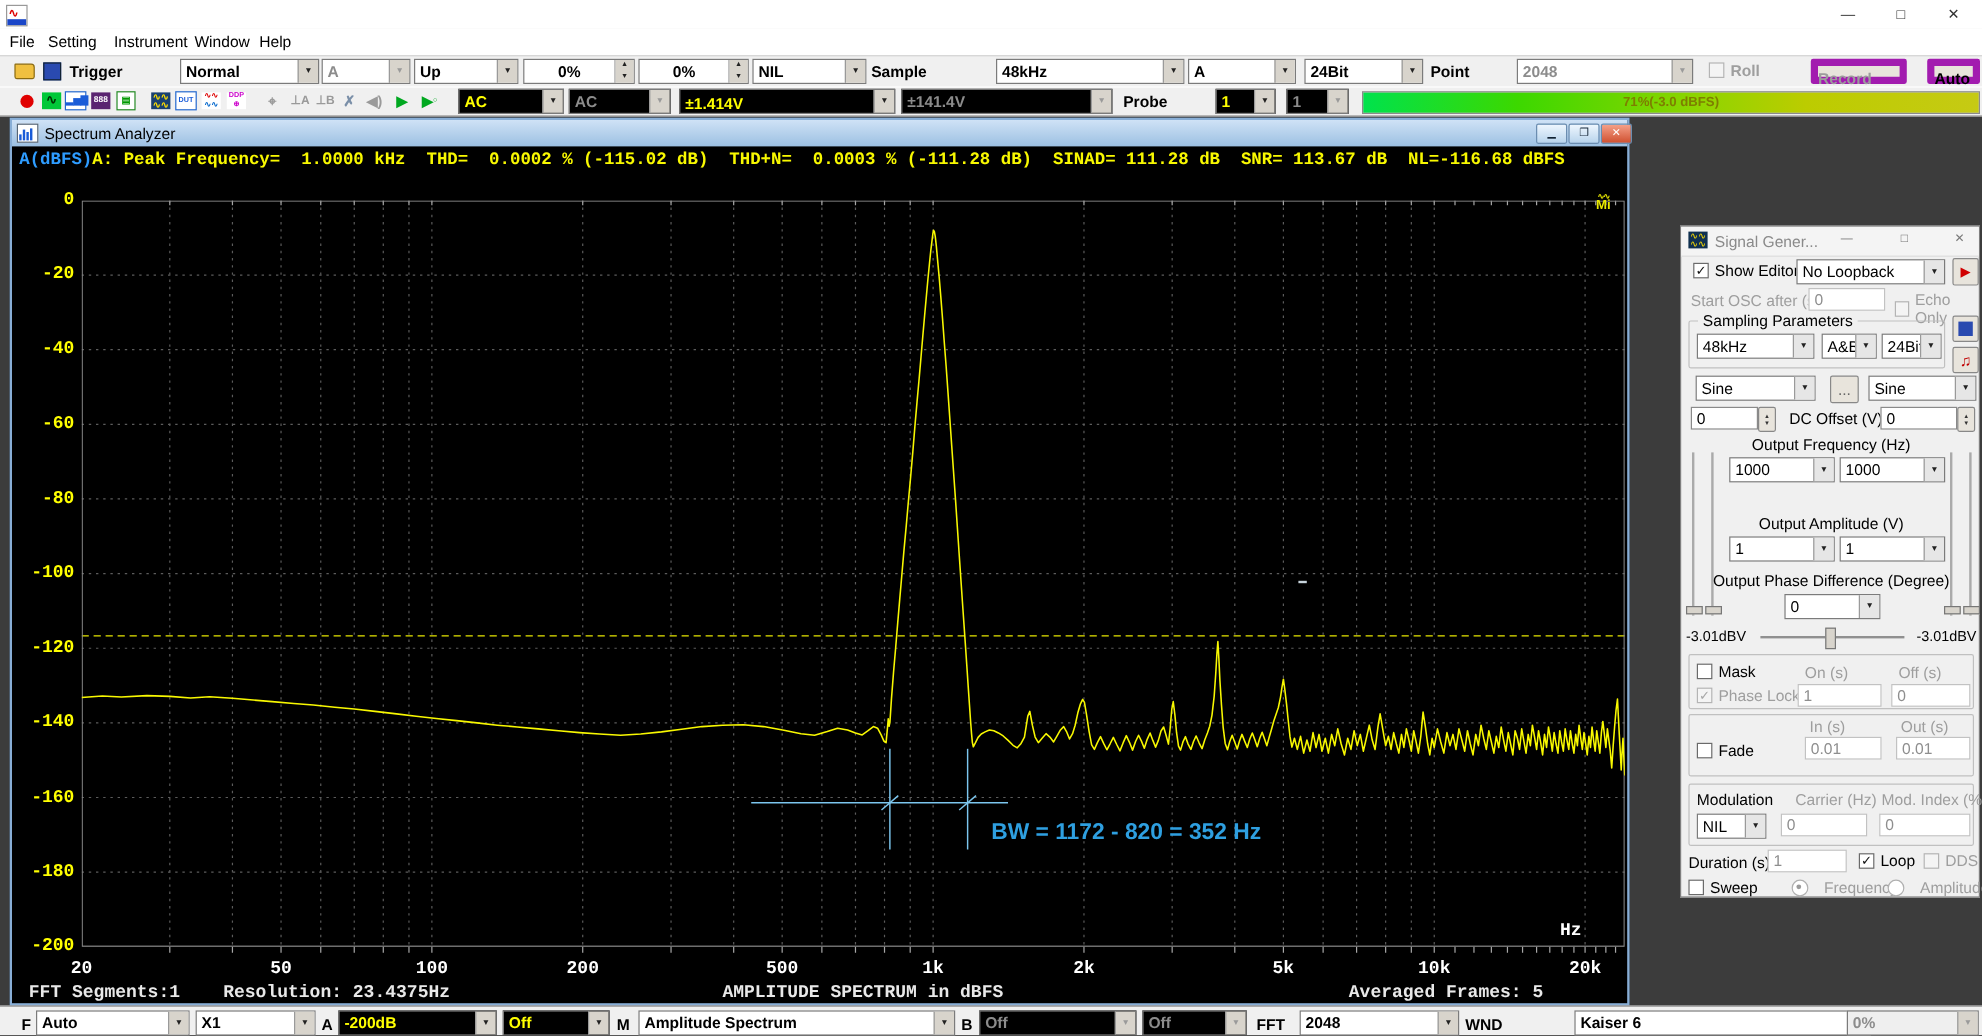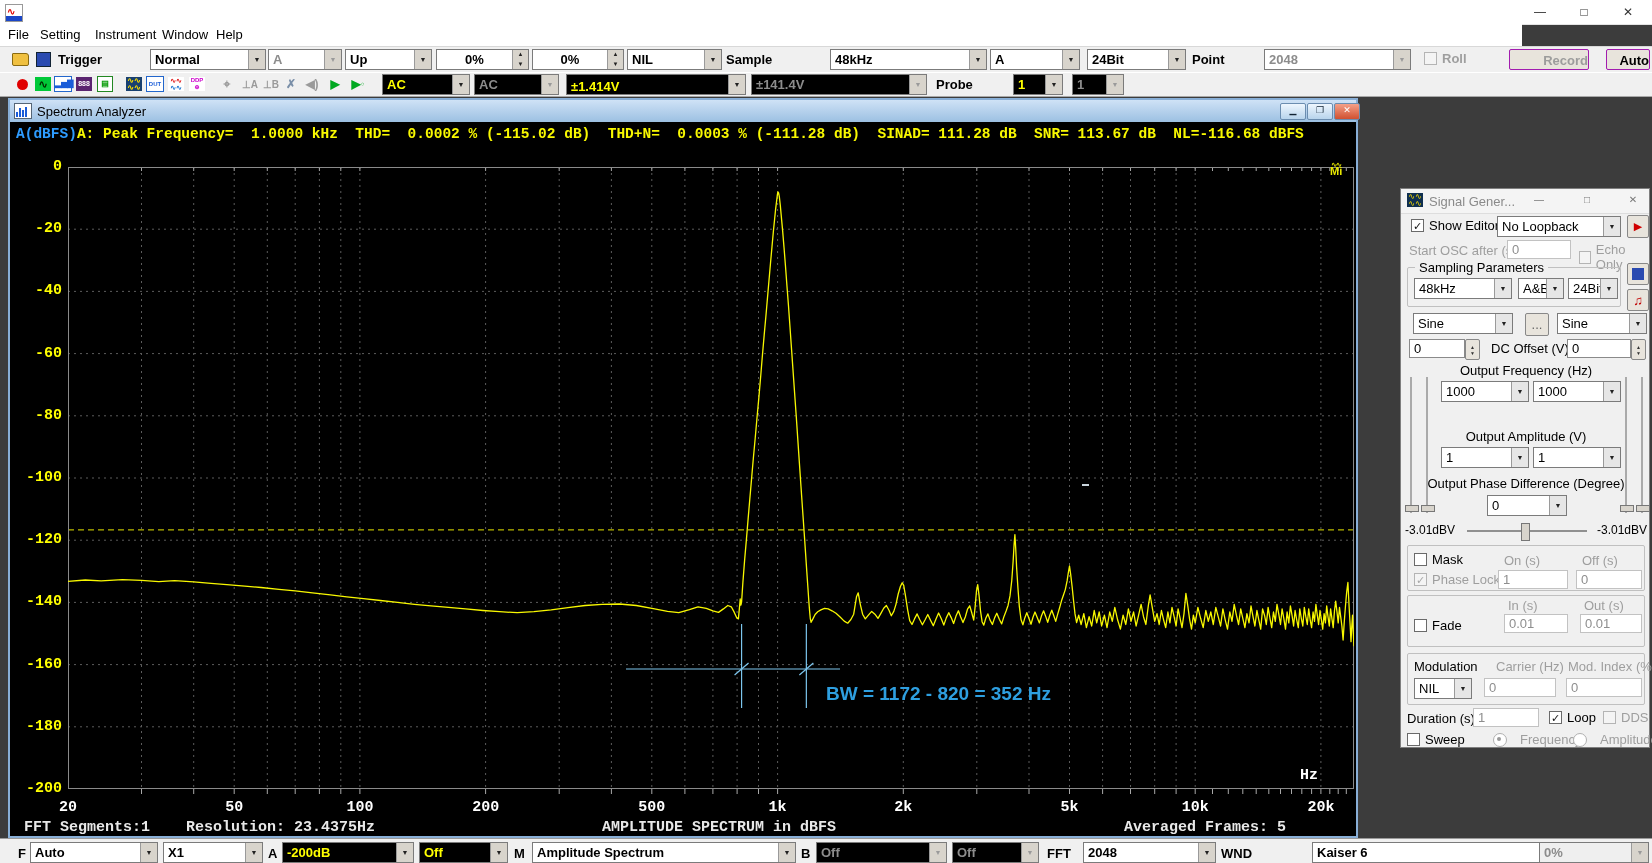--- a/index.html
+++ b/index.html
@@ -6,41 +6,41 @@
   .screen{position:relative;width:1652px;height:863px;background:#3c3c3c;overflow:hidden;
           font-family:"Liberation Sans",sans-serif;font-size:13px;color:#000;}
   
   .titlebar{position:absolute;left:0;top:0;width:1652px;height:24px;background:#fff;border-bottom:1px solid #e4e4e4;}
   .titlebar .appicon{position:absolute;left:5px;top:4px;width:16px;height:16px;background:#fff;border:1px solid #999;overflow:hidden;}
   .titlebar .appicon i{position:absolute;left:1px;top:2px;font-style:normal;color:#d00;font-weight:bold;font-size:10px;line-height:10px;}
   .titlebar .appicon u{position:absolute;left:0;bottom:0;width:100%;height:5px;background:#1a46c8;}
   .titlebar .apptitle{position:absolute;left:28px;top:5px;color:#000;}
   .winbtn{position:absolute;top:0;width:44px;height:24px;text-align:center;line-height:24px;color:#333;font-size:12px;}
   
-  .menubar{position:absolute;left:0;top:24px;width:1522px;height:22px;background:#fff;}
+  .menubar{position:absolute;left:0;top:24px;width:1652px;height:22px;background:#fff;}
   .menubar span{position:absolute;top:3px;}
   
   .tb{position:absolute;left:0;width:1652px;background:#f0f0f0;font-weight:bold;}
   .tb1{top:46px;height:26px;border-top:1px solid #d8d8d8;}
   .tb2{top:72px;height:23px;border-top:1px solid #fff;border-bottom:1px solid #a8a8a8;}
   .tblabel{position:absolute;top:5px;font-weight:bold;}
   .combo{position:absolute;height:21px;background:#fff;border:1px solid #7b7b7b;box-sizing:border-box;display:flex;align-items:center;}
   .combo .cv{flex:1;padding:0 4px;white-space:nowrap;overflow:hidden;font-weight:bold;}
   .combo .ca{width:16px;align-self:stretch;background:#d8d4cc;border-left:1px solid #9a9a9a;
              display:flex;align-items:center;justify-content:center;font-size:7px;color:#222;}
   .combo.dk{background:#000;}
   .combo.dk .cv{color:#ffff00;}
   .combo.dis .cv{color:#8c8c8c;}
   .combo.dis .ca{color:#9a9a9a;}
   .spinctl{position:absolute;height:21px;background:#fff;border:1px solid #7b7b7b;box-sizing:border-box;display:flex;}
   .spinctl .cv{flex:1;text-align:center;line-height:19px;font-weight:bold;}
   .spinctl .sb{width:15px;display:flex;flex-direction:column;border-left:1px solid #9a9a9a;}
   .spinctl .sb i{flex:1;background:#d8d4cc;font-style:normal;font-size:6px;line-height:8px;text-align:center;color:#222;}
-  .pushbtn{position:absolute;height:21px;background:#e8e4dc;border:1px solid #a21caf;border-radius:2px;
-           text-align:right;font-weight:bold;box-sizing:border-box;padding-top:3px;}
+  .pushbtn{position:absolute;height:21px;background:#e8e4dc;border:6px solid #a21caf;border-radius:2px;
+           text-align:left;font-weight:bold;box-sizing:border-box;padding-top:3px;}
   .pushbtn.dis{color:#9c9c9c;}
   .tbicon{position:absolute;top:1px;width:20px;height:20px;display:flex;align-items:center;justify-content:center;font-size:12px;}
   .meter{position:absolute;left:1135px;top:3px;width:513px;height:17px;border:1px solid #8a8a8a;
          background:linear-gradient(to right,#00e24c 0%,#3cd800 25%,#90d400 55%,#bccc00 72%,#c6ca14 100%);
          text-align:center;font-size:11px;font-weight:bold;color:#7e7e00;line-height:17px;}
   
   .specwin{position:absolute;left:8px;top:98px;width:1350px;height:740px;background:#000;
            border:2px solid #88aed6;box-sizing:border-box;}
   .spectitle{position:absolute;left:0;top:0;width:100%;height:22px;
              background:linear-gradient(#cfe2f6,#9cc0e2);display:flex;align-items:center;}
@@ -229,20 +229,21 @@
       </div>
     <span class="tblabel" style="left:936px;top:4px;">Probe</span>
     <div class="combo dk" style="left:1013px;top:1px;width:50px;">
       <span class="cv">1</span>
         <span class="ca">▼</span>
       </div>
     <div class="combo dk dis" style="left:1072px;top:1px;width:52px;">
       <span class="cv">1</span>
         <span class="ca">▼</span>
       </div>
+    <div class="meter">71%(-3.0 dBFS)</div>
   </div>
 
   <div class="specwin" id="specwin">
     <div class="spectitle">
       <span class="ticon">
           <b style="height:5px;"></b>
           <b style="height:9px;"></b>
           <b style="height:7px;"></b>
           <b style="height:10px;"></b>
         </span>

